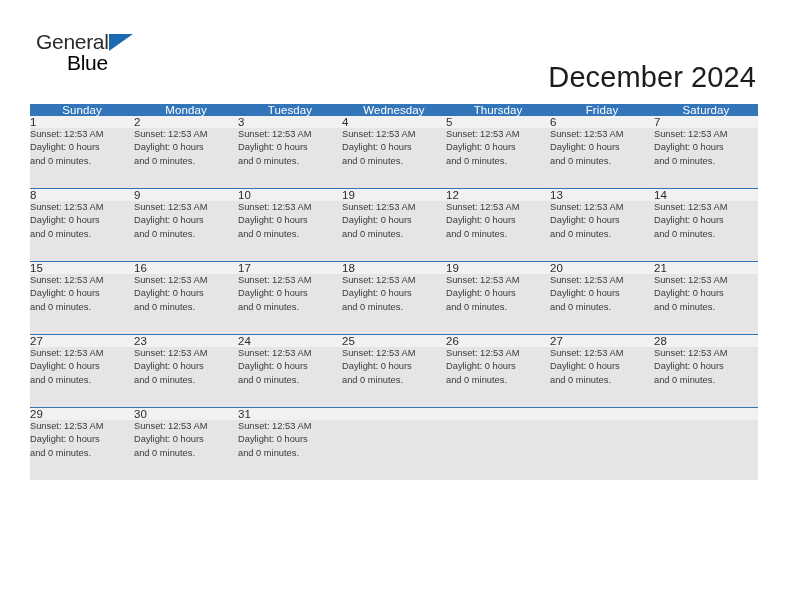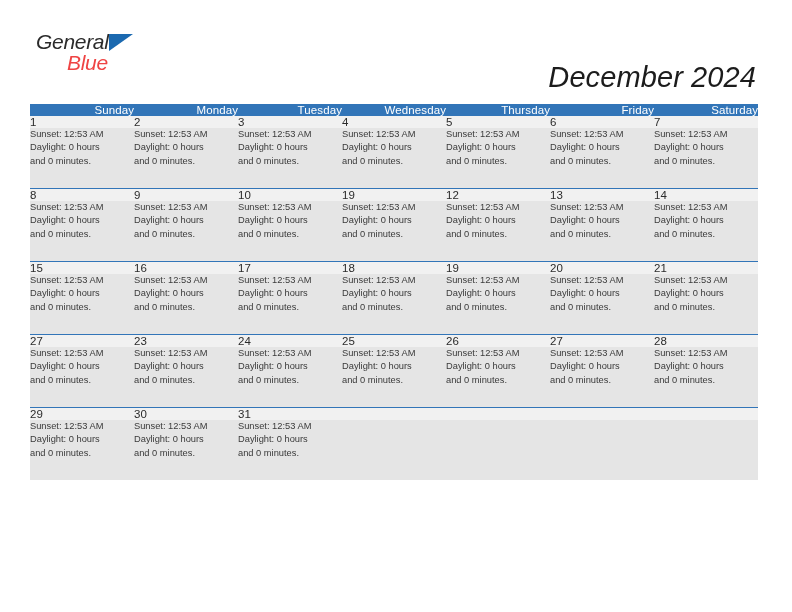--- a/index.html
+++ b/index.html
@@ -14,21 +14,20 @@
     color: #1a1a1a;
     overflow: hidden;
   }
 
   
   .page-header {
     position: relative;
     height: 72px;
     padding: 16px 34px;
     box-sizing: border-box;
-    font-style: italic;
   }
 
   .logo {
     position: absolute;
     left: 36px;
     top: 30px;
     width: 130px;
     height: 48px;
   }
   .logo-general {
@@ -48,21 +47,21 @@
     height: 0;
     border-left: 24px solid #1b69b0;
     border-bottom: 17px solid transparent;
   }
   .logo-blue {
     position: absolute;
     left: 31px;
     top: 21px;
     font-size: 21px;
     letter-spacing: -0.3px;
-    color: #ef4444;
+    color: #000000;
     font-family: "Liberation Sans", sans-serif;
   }
 
   .title-block {
     position: absolute;
     right: 36px;
     top: 26px;
     text-align: right;
     margin-top: 36px;
   }
@@ -96,21 +95,21 @@
     padding: 0;
     margin: 0;
     vertical-align: top;
   }
 
   .dow-cell {
     background: #3275b8;
     color: #ffffff;
     font-size: 11.5px;
     font-weight: normal;
-    text-align: right;
+    text-align: center;
     padding: 4px 0 5px 7px;
     letter-spacing: 0.1px;
   }
 
   .daynum-cell {
     background: #f1f1f1;
     border-top: 1.4px solid #3275b8;
     font-size: 11.5px;
     color: #2b2b2b;
     text-align: left;

